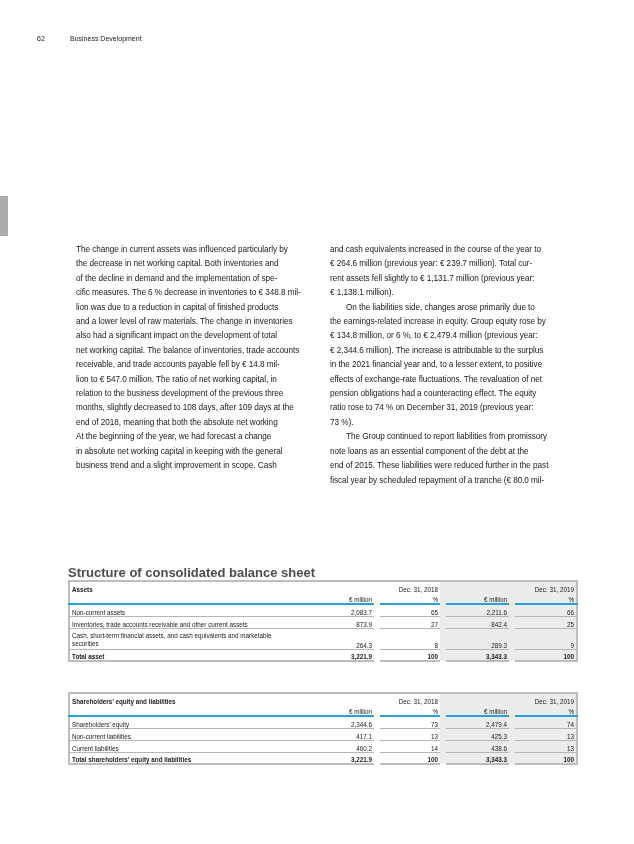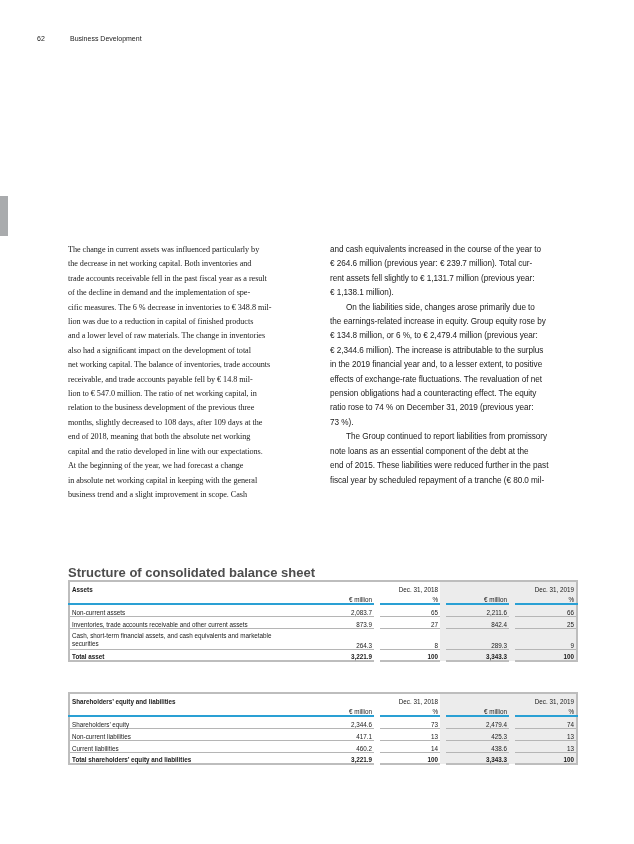--- a/index.html
+++ b/index.html
@@ -4,21 +4,21 @@
 <style>
   * { box-sizing: border-box; margin: 0; padding: 0; }
   html, body { width: 634px; height: 844px; background: #ffffff; }
   body { position: relative; font-family: "Liberation Sans", sans-serif; color: #1a1a1a; overflow: hidden; }
 
   .page-number { position: absolute; left: 37px; top: 35px; font-size: 7px; color: #222; }
   .running-head { position: absolute; left: 70px; top: 35px; font-size: 7px; color: #222; }
   .side-tab { position: absolute; left: 0; top: 196px; width: 8px; height: 40px; background: #a9abad; }
 
   .col { position: absolute; top: 243px; width: 250px; font-size: 8.2px; line-height: 14.4px; color: #1a1a1a; letter-spacing: -0.05px; }
-  .col-left { left: 68px; font-family: Liberation Serif, serif; }
+  .col-left { left: 76px; }
   .col-right { left: 330px; width: 248px; }
   .col p { margin: 0; }
   .line { display: block; white-space: nowrap; }
 
   .table-title { position: absolute; left: 68px; top: 565px; font-size: 13px; font-weight: bold; color: #4d4d4d; }
 
   table.bs { position: absolute; left: 68px; width: 510px; border-collapse: collapse; font-size: 6.3px; color: #1a1a1a; }
   table.bs td { padding: 0 2px; height: 12px; vertical-align: bottom; }
   .t1 { top: 580px; }
   .t2 { top: 692px; }
@@ -47,52 +47,50 @@
 <body>
 
 <div class="page-number">62</div>
 <div class="running-head">Business Development</div>
 <div class="side-tab"></div>
 
 <div class="col col-left">
   <p>
     <span class="line">The change in current assets was influenced particularly by</span>
     <span class="line">the decrease in net working capital. Both inventories and</span>
-    <span class="line">trade accounts receivable fell in the past fiscal year as a result</span>
     <span class="line">of the decline in demand and the implementation of spe-</span>
     <span class="line">cific measures. The 6 % decrease in inventories to € 348.8 mil-</span>
     <span class="line">lion was due to a reduction in capital of finished products</span>
     <span class="line">and a lower level of raw materials. The change in inventories</span>
     <span class="line">also had a significant impact on the development of total</span>
     <span class="line">net working capital. The balance of inventories, trade accounts</span>
     <span class="line">receivable, and trade accounts payable fell by € 14.8 mil-</span>
     <span class="line">lion to € 547.0 million. The ratio of net working capital, in</span>
     <span class="line">relation to the business development of the previous three</span>
     <span class="line">months, slightly decreased to 108 days, after 109 days at the</span>
     <span class="line">end of 2018, meaning that both the absolute net working</span>
-    <span class="line">capital and the ratio developed in line with our expectations.</span>
     <span class="line">At the beginning of the year, we had forecast a change</span>
     <span class="line">in absolute net working capital in keeping with the general</span>
     <span class="line">business trend and a slight improvement in scope. Cash</span>
   </p>
 </div>
 
 <div class="col col-right">
   <p>
     <span class="line">and cash equivalents increased in the course of the year to</span>
     <span class="line">€ 264.6 million (previous year: € 239.7 million). Total cur-</span>
     <span class="line">rent assets fell slightly to € 1,131.7 million (previous year:</span>
     <span class="line">€ 1,138.1 million).</span>
   </p>
   <p>
     <span class="line" style="padding-left:16px">On the liabilities side, changes arose primarily due to</span>
     <span class="line">the earnings-related increase in equity. Group equity rose by</span>
     <span class="line">€ 134.8 million, or 6 %, to € 2,479.4 million (previous year:</span>
     <span class="line">€ 2,344.6 million). The increase is attributable to the surplus</span>
-    <span class="line">in the 2019 financial year and, to a lesser extent, to positive</span>
+    <span class="line">in the 2021 financial year and, to a lesser extent, to positive</span>
     <span class="line">effects of exchange-rate fluctuations. The revaluation of net</span>
     <span class="line">pension obligations had a counteracting effect. The equity</span>
     <span class="line">ratio rose to 74 % on December 31, 2019 (previous year:</span>
     <span class="line">73 %).</span>
   </p>
   <p>
     <span class="line" style="padding-left:16px">The Group continued to report liabilities from promissory</span>
     <span class="line">note loans as an essential component of the debt at the</span>
     <span class="line">end of 2015. These liabilities were reduced further in the past</span>
     <span class="line">fiscal year by scheduled repayment of a tranche (€ 80.0 mil-</span>

